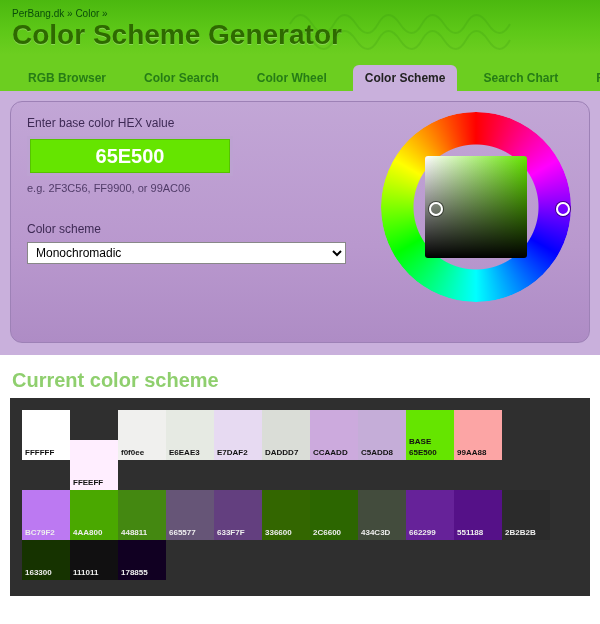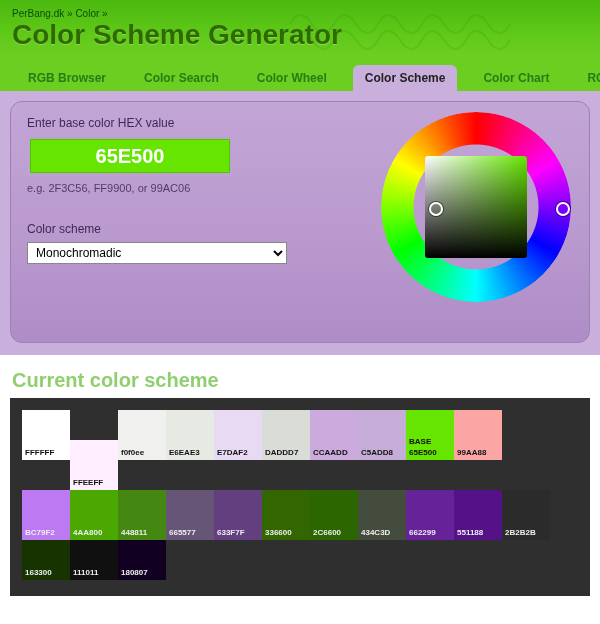--- a/index.html
+++ b/index.html
@@ -10,21 +10,21 @@
   h1{margin:0 0 10px 0;font-size:28px;font-weight:bold;color:#2e6a00;text-shadow:0 1px 0 rgba(255,255,255,.25)}
   .tab-strip{display:flex;gap:14px;align-items:flex-end;padding:4px 0 0 4px;font-size:12px;font-weight:bold}
   .tab{padding:6px 12px;color:#267c16;cursor:pointer;white-space:nowrap}
   .tab.active{background:#C9B0DC;color:#222;border-radius:6px 6px 0 0}
   .panel-wrap{background:#C9B0DC;padding:10px 10px 12px 10px}
   .panel{background:linear-gradient(180deg,#c2a6d6,#b998ce 60%,#ae8cc5);border:1px solid #9d81b6;border-radius:12px;padding:14px 16px 16px 16px;position:relative;min-height:210px}
   .label{color:#3e2a55;font-size:12px;margin-bottom:6px}
   .hex-input{width:200px;height:34px;line-height:34px;text-align:center;font-size:20px;font-weight:bold;color:#fff;background:#65E500;border:3px solid #bda2d2;box-shadow:inset 0 0 0 1px rgba(0,0,0,.15)}
   .hint{font-size:11px;color:#503b68;margin-top:6px}
   .scheme-row{margin-top:28px}
-  .sel{width:260px;height:22px;background:#fff;border:1px solid #888;font-size:12px;padding:1px 4px}
+  .sel{width:319px;height:22px;background:#fff;border:1px solid #888;font-size:12px;padding:1px 4px}
   .go-btn{margin-top:14px;background:linear-gradient(#5b2b7d,#2a0e3e);color:#fff;border:none;padding:10px 18px;font-size:14px;font-weight:bold;border-radius:3px;cursor:pointer}
   .color-wheel{position:absolute;right:18px;top:10px;width:190px;height:190px}
   .wheel-ring{width:190px;height:190px;border-radius:50%;background:conic-gradient(red,magenta,blue,cyan,lime,yellow,red);-webkit-mask:radial-gradient(circle,transparent 62px,#000 63px);mask:radial-gradient(circle,transparent 62px,#000 63px)}
   .sv-box{position:absolute;left:44px;top:44px;width:102px;height:102px;border-radius:3px;background:linear-gradient(to bottom,rgba(0,0,0,0),#000),linear-gradient(to right,#fff,#65E500)}
   .pick{position:absolute;width:10px;height:10px;border:2px solid #fff;border-radius:50%;box-shadow:0 0 0 1px rgba(0,0,0,.5)}
   h2{margin:14px 0 6px 12px;font-size:20px;color:#8fcf6e}
   .swatch-board{margin:0 10px 10px 10px;background:#2f2f2f;padding:12px 12px 16px 12px}
   .sw-row{display:flex}
   .sw{width:48px;height:50px;position:relative;font-size:8px;font-weight:bold;color:#111}
   .sw .sw-label{position:absolute;left:3px;bottom:3px}
@@ -47,21 +47,21 @@
     <span>»</span>
     <a href="#">Color</a>
     <span>»</span>
   </div>
   <h1>Color Scheme Generator</h1>
   <div class="tab-strip">
     <div class="tab">RGB Browser</div>
     <div class="tab">Color Search</div>
     <div class="tab">Color Wheel</div>
     <div class="tab active">Color Scheme</div>
-    <div class="tab">Color Chart</div>
+    <div class="tab">Search Chart</div>
     <div class="tab">RGB Gr</div>
   </div>
 </div>
 
 <div class="panel-wrap">
   <div class="panel">
     <div class="label">Enter base color HEX value</div>
     <div class="hex-input">65E500</div>
     <div class="hint">e.g. 2F3C56, FF9900, or 99AC06</div>
 
@@ -154,16 +154,16 @@
       </div>
     </div>
   <div class="sw-row last" id="row3">
       <div class="sw dark" style="background: rgb(22, 51, 0);">
         <span class="sw-label">163300</span>
       </div>
       <div class="sw dark" style="background: rgb(17, 16, 17);">
         <span class="sw-label">111011</span>
       </div>
       <div class="sw dark" style="background: rgb(17, 0, 34);">
-        <span class="sw-label">180807</span>
+        <span class="sw-label">178855</span>
       </div>
     </div>
 </div>
 
 </body></html>

